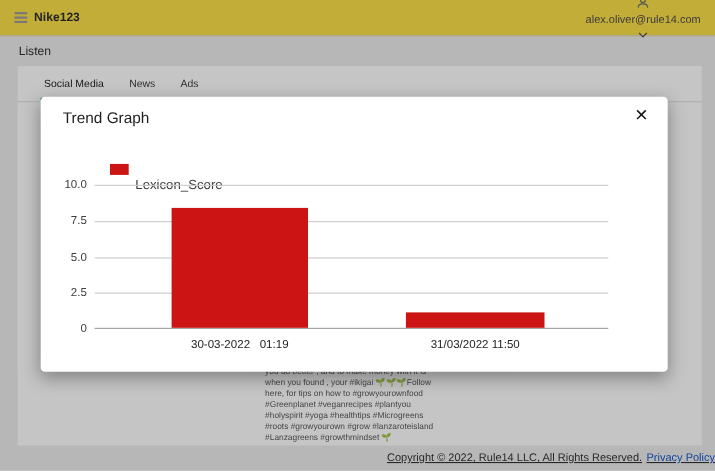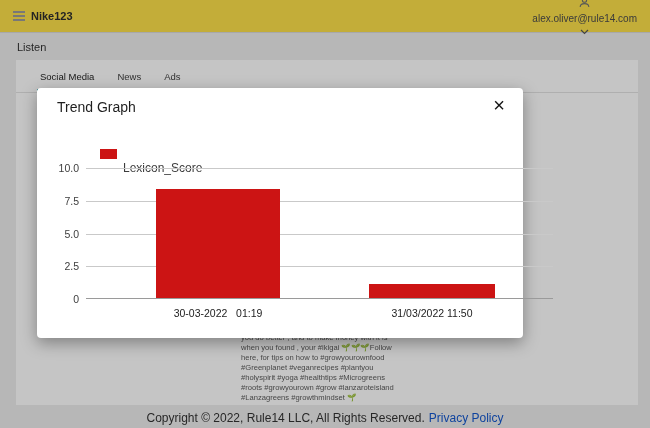--- a/index.html
+++ b/index.html
@@ -47,21 +47,21 @@
   .post {
     position:absolute; left:225px; top:273px; width:156px;
     font-size:7.6px; line-height:1.32; color:#585858;
   }
 
   
   .overlay { position:absolute; inset:0; background:rgba(12,12,12,0.24); z-index:5; }
 
   
   .modal {
-    position:absolute; left:37px; top:88px; width:486px; height:250px;
+    position:absolute; left:37px; top:88px; width:570px; height:250px;
     background:#ffffff; border-radius:4px; z-index:10;
     box-shadow:0 5px 16px rgba(0,0,0,0.35);
   }
   .modal-title { position:absolute; left:20px; top:11px; font-size:14px; color:#1f1f1f; }
   .modal-close {
     position:absolute; right:18px; top:7px; font-size:20px; line-height:1;
     color:#131313; cursor:pointer; font-weight:400;
   }
   .legend { position:absolute; left:63px; top:45px; display:flex; align-items:center; gap:6px; }
   .legend-swatch { width:17px; height:10px; background:#cc1414; }
@@ -81,22 +81,22 @@
   .bar-0 { left:70px; width:124px; }
   .bar-1 { left:283px; width:126px; }
   .xtick {
     position:absolute; top:calc(100% + 8px); transform:translateX(-50%);
     font-size:10.5px; color:#222222; white-space:pre;
   }
   .x0 { left:132px; } .x1 { left:346px; }
 
   
   .footer {
-    position:absolute; left:0; right:0; top:411px; text-align:center;
-    font-size:12px; color:#303030;
+    position:absolute; left:0; right:0; top:411px; text-align:right;
+    font-size:10px; color:#303030;text-decoration:underline;
   }
   .footer .privacy { color:#1155cc; text-decoration:none; margin-left:4px; cursor:pointer; }
 
   svg { display:block; }
 </style>
 </head>
 <body>
 
 <div class="topbar">
   <div class="brand">

